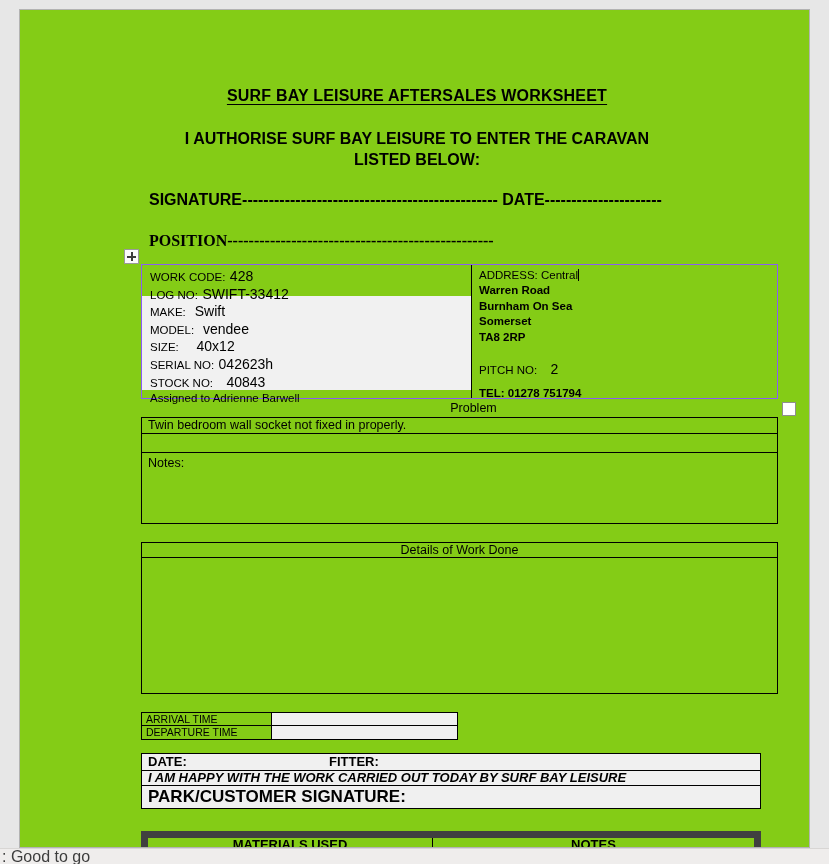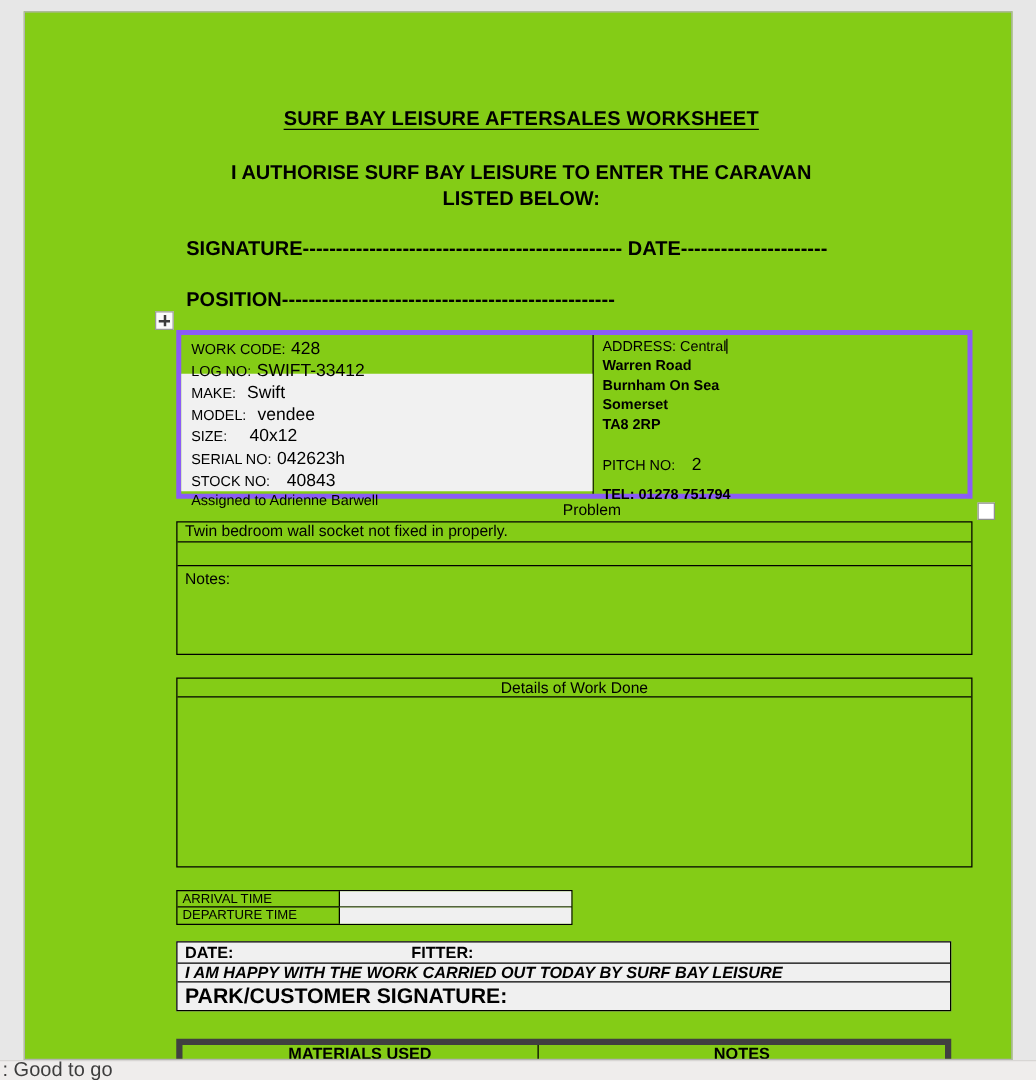--- a/index.html
+++ b/index.html
@@ -18,31 +18,31 @@
     background:#84cc16; border:1px solid #b3b3b3; overflow:hidden;
   }
 
   
   .title-wrap { position:absolute; left:129px; top:77px; width:536px; text-align:center;
     font-weight:bold; font-size:16px; letter-spacing:.2px; }
   .title-wrap .u { text-decoration:underline; text-underline-offset:3px; }
   .auth-wrap { position:absolute; left:129px; top:118px; width:536px; text-align:center;
     font-weight:bold; font-size:16px; line-height:21px; }
   .sig-line { position:absolute; left:129px; top:181px; font-weight:bold; font-size:16px; white-space:nowrap; }
-  .pos-line { position:absolute; left:129px; top:222px; font-weight:bold; font-size:16px; white-space:nowrap; }
+  .pos-line { position:absolute; left:129px; top:222px; font-weight:bold; font-size:16px; white-space:nowrap;font-family:Liberation Serif, serif; }
 
   
   .tbl-handle { position:absolute; left:104px; top:239px; width:15px; height:15px;
     border:1px solid #9a9a9a; background:#fbfbfb; }
   .tbl-handle .hb { position:absolute; left:2px; right:2px; top:6px; height:2px; background:#3c3c3c; }
   .tbl-handle .vb { position:absolute; top:2px; bottom:2px; left:6px; width:2px; background:#3c3c3c; }
 
   
   .info-table { position:absolute; left:121px; top:254px; width:637px; height:135px;
-    border:4px solid #8b5cf6; }
+    border:1px solid #8b5cf6; }
   .info-left { position:absolute; left:0; top:0; width:330px; height:100%; border-right:1px solid #000; }
   .info-shade { position:absolute; left:0; top:31px; width:100%; height:94px; background:#f1f1f1; }
   .info-rows { position:absolute; left:0; top:0; width:100%; padding:3px 0 0 8px; }
   .info-row { line-height:15.6px; white-space:nowrap; }
   .flabel { font-size:11.5px; }
   .fvalue { font-size:14px; }
   .assigned { font-size:11.5px; line-height:15.6px; }
   .info-right { position:absolute; left:330px; top:0; right:0; bottom:0; }
   .addr-block { padding:3px 0 0 7px; font-size:11.5px; line-height:15.4px; }
   .addr-first { white-space:nowrap; }
@@ -74,21 +74,21 @@
   .times-value { flex:1; background:#f0f0f0; }
 
   
   .signoff-table { position:absolute; left:121px; top:743px; width:620px; height:56px; border:1px solid #000; background:#f0f0f0; }
   .so-row1 { position:relative; height:17px; border-bottom:1px solid #000; font-weight:bold; font-size:13px; line-height:16px; padding-left:6px; }
   .so-fitter { position:absolute; left:187px; top:0; }
   .so-row2 { height:15px; border-bottom:1px solid #000; font-weight:bold; font-size:13px; line-height:14px; padding-left:6px; white-space:nowrap;font-style:italic; }
   .so-row3 { height:22px; font-weight:bold; font-size:17px; line-height:21px; padding-left:6px; }
 
   
-  .materials-table { position:absolute; left:121px; top:821px; width:620px; height:26px; border:5px solid #404040; }
+  .materials-table { position:absolute; left:121px; top:821px; width:620px; height:26px; border:7px solid #404040; }
   .mat-header { display:flex; height:15px; border-bottom:1px solid #000; font-weight:bold; font-size:13px; line-height:14px; }
   .mat-col1 { width:285px; border-right:1px solid #000; text-align:center; }
   .mat-col2 { flex:1; text-align:center; }
 
   
   .status-bar { position:absolute; left:0; top:848px; width:829px; height:16px;
     background:#efedec; border-top:1px solid #d8d6d4; }
   .status-text { position:absolute; left:2px; top:1px; font-size:16px; color:#3d3d3d; line-height:14px; white-space:nowrap; }
 </style>
 </head>

